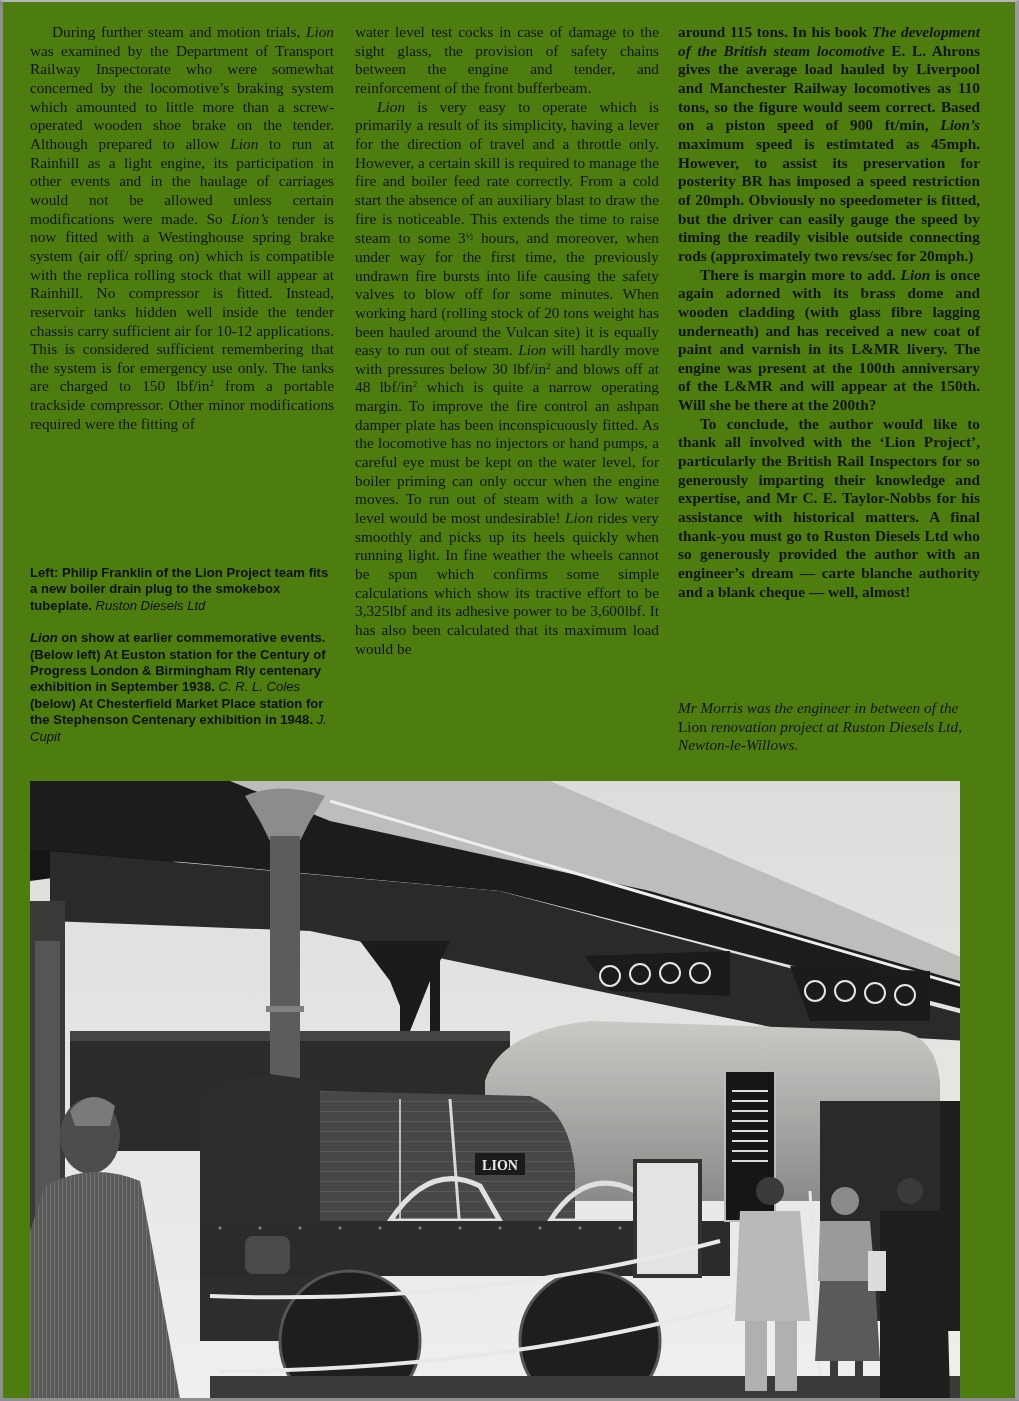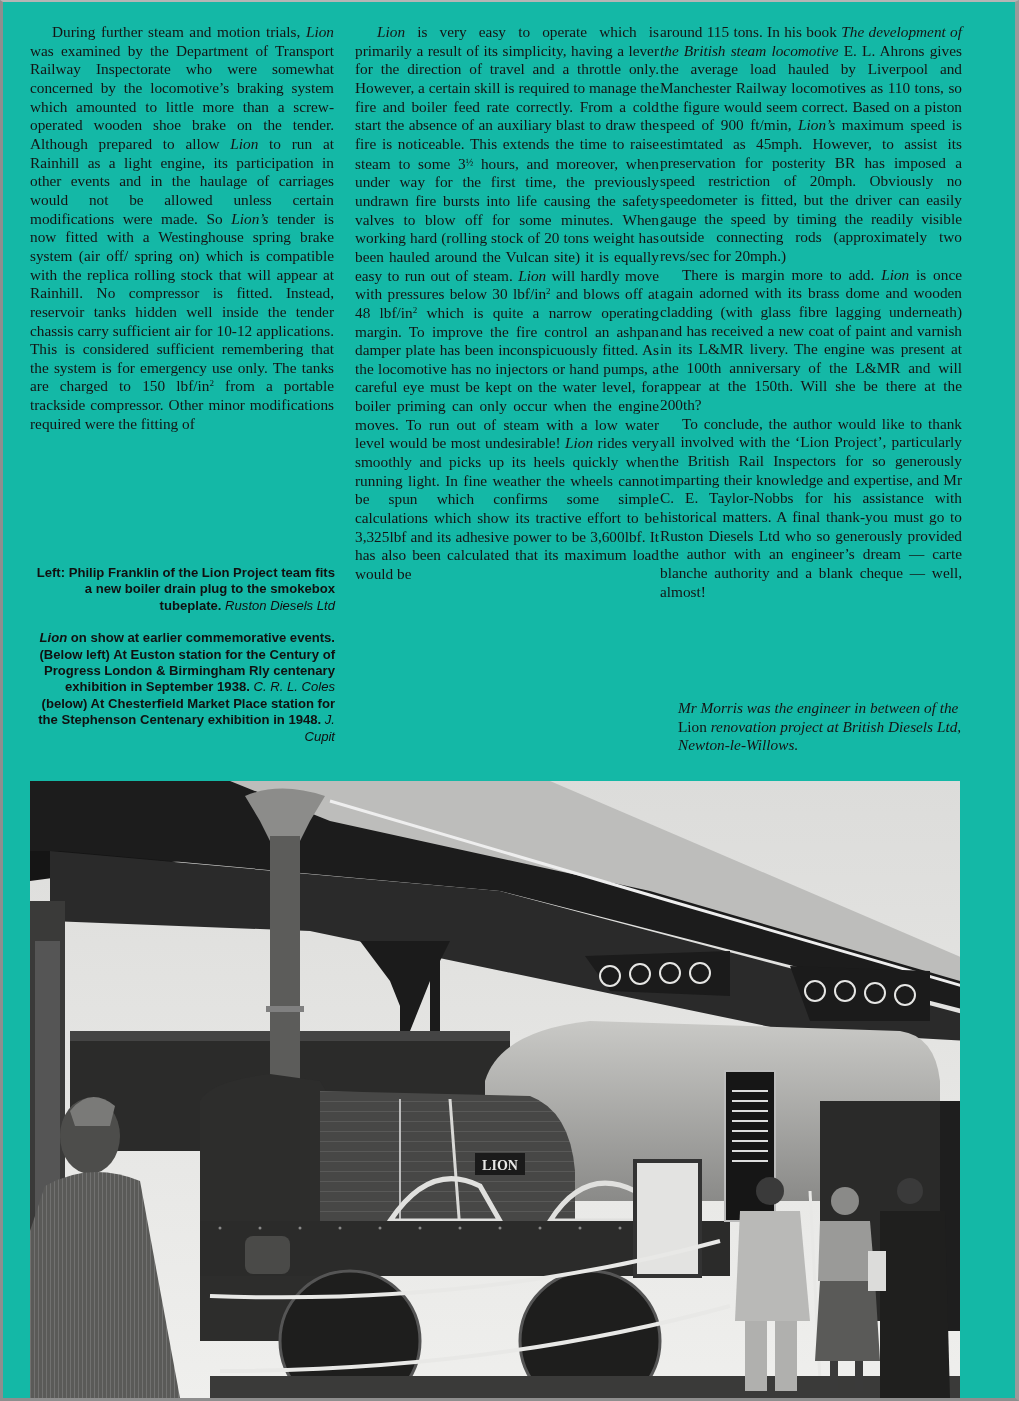--- a/index.html
+++ b/index.html
@@ -5,47 +5,47 @@
   html, body { margin: 0; padding: 0; }
   body {
     width: 1019px; height: 1401px; overflow: hidden;
     background: #e9e9e7;
     position: relative;
     font-family: "Liberation Serif", "DejaVu Serif", serif;
     color: #141414;
   }
   .page {
     position: absolute; left: 0; top: 0; width: 1019px; height: 1401px;
-    background: #14b8a6;
+    background: #4d7c0f;
     box-sizing: border-box;
     border-left: 3px solid #8e8e8e;
     border-right: 4px solid #9a9a9a;
     border-top: 2px solid #b5b5b5;
     border-bottom: 3px solid #8e8e8e;
   }
   .col {
     position: absolute; top: 21px; width: 304px;
     font-size: 15.3px; line-height: 18.65px;
     text-align: justify;
     hyphens: none;
   }
   .col p { margin: 0; text-indent: 0; }
   .col p.indent { text-indent: 22px; }
   #col1 { left: 27px; }
   #col2 { left: 352px; }
-  #col3 { left: 657px; width: 302px; }
+  #col3 { left: 675px; width: 302px; font-weight: bold; }
   .frac { font-size: 10px; vertical-align: 3px; }
   sup { font-size: 9px; line-height: 0; vertical-align: 5px; }
   .caption {
     position: absolute; left: 27px; top: 563px; width: 305px;
     font-family: "Liberation Sans", "DejaVu Sans", sans-serif;
     font-weight: bold; font-size: 13.1px; line-height: 16.4px;
     color: #101010;
   }
-  .caption p { margin: 0 0 16px 0; text-align: right; }
+  .caption p { margin: 0 0 16px 0; }
   .caption .credit { font-weight: normal; font-style: italic; }
   .caption .ital { font-style: italic; }
   .bio {
     position: absolute; left: 675px; top: 697px; width: 302px;
     font-style: italic; font-size: 15.3px; line-height: 18.6px;
   }
   .bio .roman { font-style: normal; }
   .photo {
     position: absolute; left: 27px; top: 779px; width: 930px; height: 617px;
     overflow: hidden;
@@ -54,37 +54,38 @@
 </style>
 </head>
 <body>
 
 <div class="page">
 
   <div class="col" id="col1">
       <p class="indent"><span>During further steam and motion trials, </span><i>Lion</i><span> was examined by the Department of Transport Railway Inspectorate who were somewhat concerned by the locomotive’s braking system which amounted to little more than a screw-operated wooden shoe brake on the tender. Although prepared to allow </span><i>Lion</i><span> to run at Rainhill as a light engine, its participation in other events and in the haulage of carriages would not be allowed unless certain modifications were made. So </span><i>Lion’s</i><span> tender is now fitted with a Westinghouse spring brake system (air off/ spring on) which is compatible with the replica rolling stock that will appear at Rainhill. No compressor is fitted. Instead, reservoir tanks hidden well inside the tender chassis carry sufficient air for 10-12 applications. This is considered sufficient remembering that the system is for emergency use only. The tanks are charged to 150 lbf/in</span><sup>2</sup><span> from a portable trackside compressor. Other minor modifications required were the fitting of</span></p>
     </div>
   <div class="col" id="col2">
+      <p><span>water level test cocks in case of damage to the sight glass, the provision of safety chains between the engine and tender, and reinforcement of the front bufferbeam.</span></p>
       <p class="indent"><i>Lion</i><span> is very easy to operate which is primarily a result of its simplicity, having a lever for the direction of travel and a throttle only. However, a certain skill is required to manage the fire and boiler feed rate correctly. From a cold start the absence of an auxiliary blast to draw the fire is noticeable. This extends the time to raise steam to some 3</span><span class="frac">½</span><span> hours, and moreover, when under way for the first time, the previously undrawn fire bursts into life causing the safety valves to blow off for some minutes. When working hard (rolling stock of 20 tons weight has been hauled around the Vulcan site) it is equally easy to run out of steam. </span><i>Lion</i><span> will hardly move with pressures below 30 lbf/in</span><sup>2</sup><span> and blows off at 48 lbf/in</span><sup>2</sup><span> which is quite a narrow operating margin. To improve the fire control an ashpan damper plate has been inconspicuously fitted. As the locomotive has no injectors or hand pumps, a careful eye must be kept on the water level, for boiler priming can only occur when the engine moves. To run out of steam with a low water level would be most undesirable! </span><i>Lion</i><span> rides very smoothly and picks up its heels quickly when running light. In fine weather the wheels cannot be spun which confirms some simple calculations which show its tractive effort to be 3,325lbf and its adhe­sive power to be 3,600lbf. It has also been calculated that its maximum load would be</span></p>
     </div>
   <div class="col" id="col3">
       <p><span>around 115 tons. In his book </span><i>The develop­ment of the British steam locomotive</i><span> E. L. Ahrons gives the average load hauled by Liverpool and Manchester Railway locomotives as 110 tons, so the figure would seem correct. Based on a piston speed of 900 ft/min, </span><i>Lion’s</i><span> maximum speed is estimtated as 45mph. However, to assist its preservation for posterity BR has imposed a speed restriction of 20mph. Obviously no speedometer is fitted, but the driver can easily gauge the speed by timing the readily visible outside connecting rods (approximately two revs/sec for 20mph.)</span></p>
       <p class="indent"><span>There is margin more to add. </span><i>Lion</i><span> is once again adorned with its brass dome and wooden cladding (with glass fibre lagging underneath) and has received a new coat of paint and varnish in its L&amp;MR livery. The engine was present at the 100th anniversary of the L&amp;MR and will appear at the 150th. Will she be there at the 200th?</span></p>
       <p class="indent"><span>To conclude, the author would like to thank all involved with the ‘Lion Project’, particularly the British Rail Inspectors for so generously imparting their knowledge and expertise, and Mr C. E. Taylor-Nobbs for his assistance with historical matters. A final thank-you must go to Ruston Diesels Ltd who so generously provided the author with an engineer’s dream — carte blanche authority and a blank cheque — well, almost!</span></p>
     </div>
 
   <div class="caption">
       <p><span>Left: Philip Franklin of the Lion Project team fits a new boiler drain plug to the smokebox tubeplate.</span><span class="credit">   Ruston Diesels Ltd</span></p>
       <p><span class="ital">Lion</span><span> on show at earlier commemorative events. (Below left) At Euston station for the Century of Progress London &amp; Birmingham Rly centenary exhibition in September 1938. </span><span class="credit">C. R. L. Coles</span><span> (below) At Chesterfield Market Place station for the Stephenson Centenary exhibition in 1948.</span><span class="credit">   J. Cupit</span></p>
     </div>
 
   <div class="bio">
     <span>Mr Morris was the engineer in between of the</span>
     <span class="roman">Lion</span>
-    <span>renovation project at British Diesels Ltd, Newton-le-Willows.</span>
+    <span>renovation project at Ruston Diesels Ltd, Newton-le-Willows.</span>
   </div>
 
   <div class="photo">
     <svg width="930" height="617" viewBox="0 0 930 617">
       <defs>
         <linearGradient id="sky" x1="0" y1="0" x2="0" y2="1">
           <stop offset="0" stop-color="#dcdcda"></stop>
           <stop offset="1" stop-color="#efefed"></stop>
         </linearGradient>
         <linearGradient id="tank" x1="0" y1="0" x2="0" y2="1">

